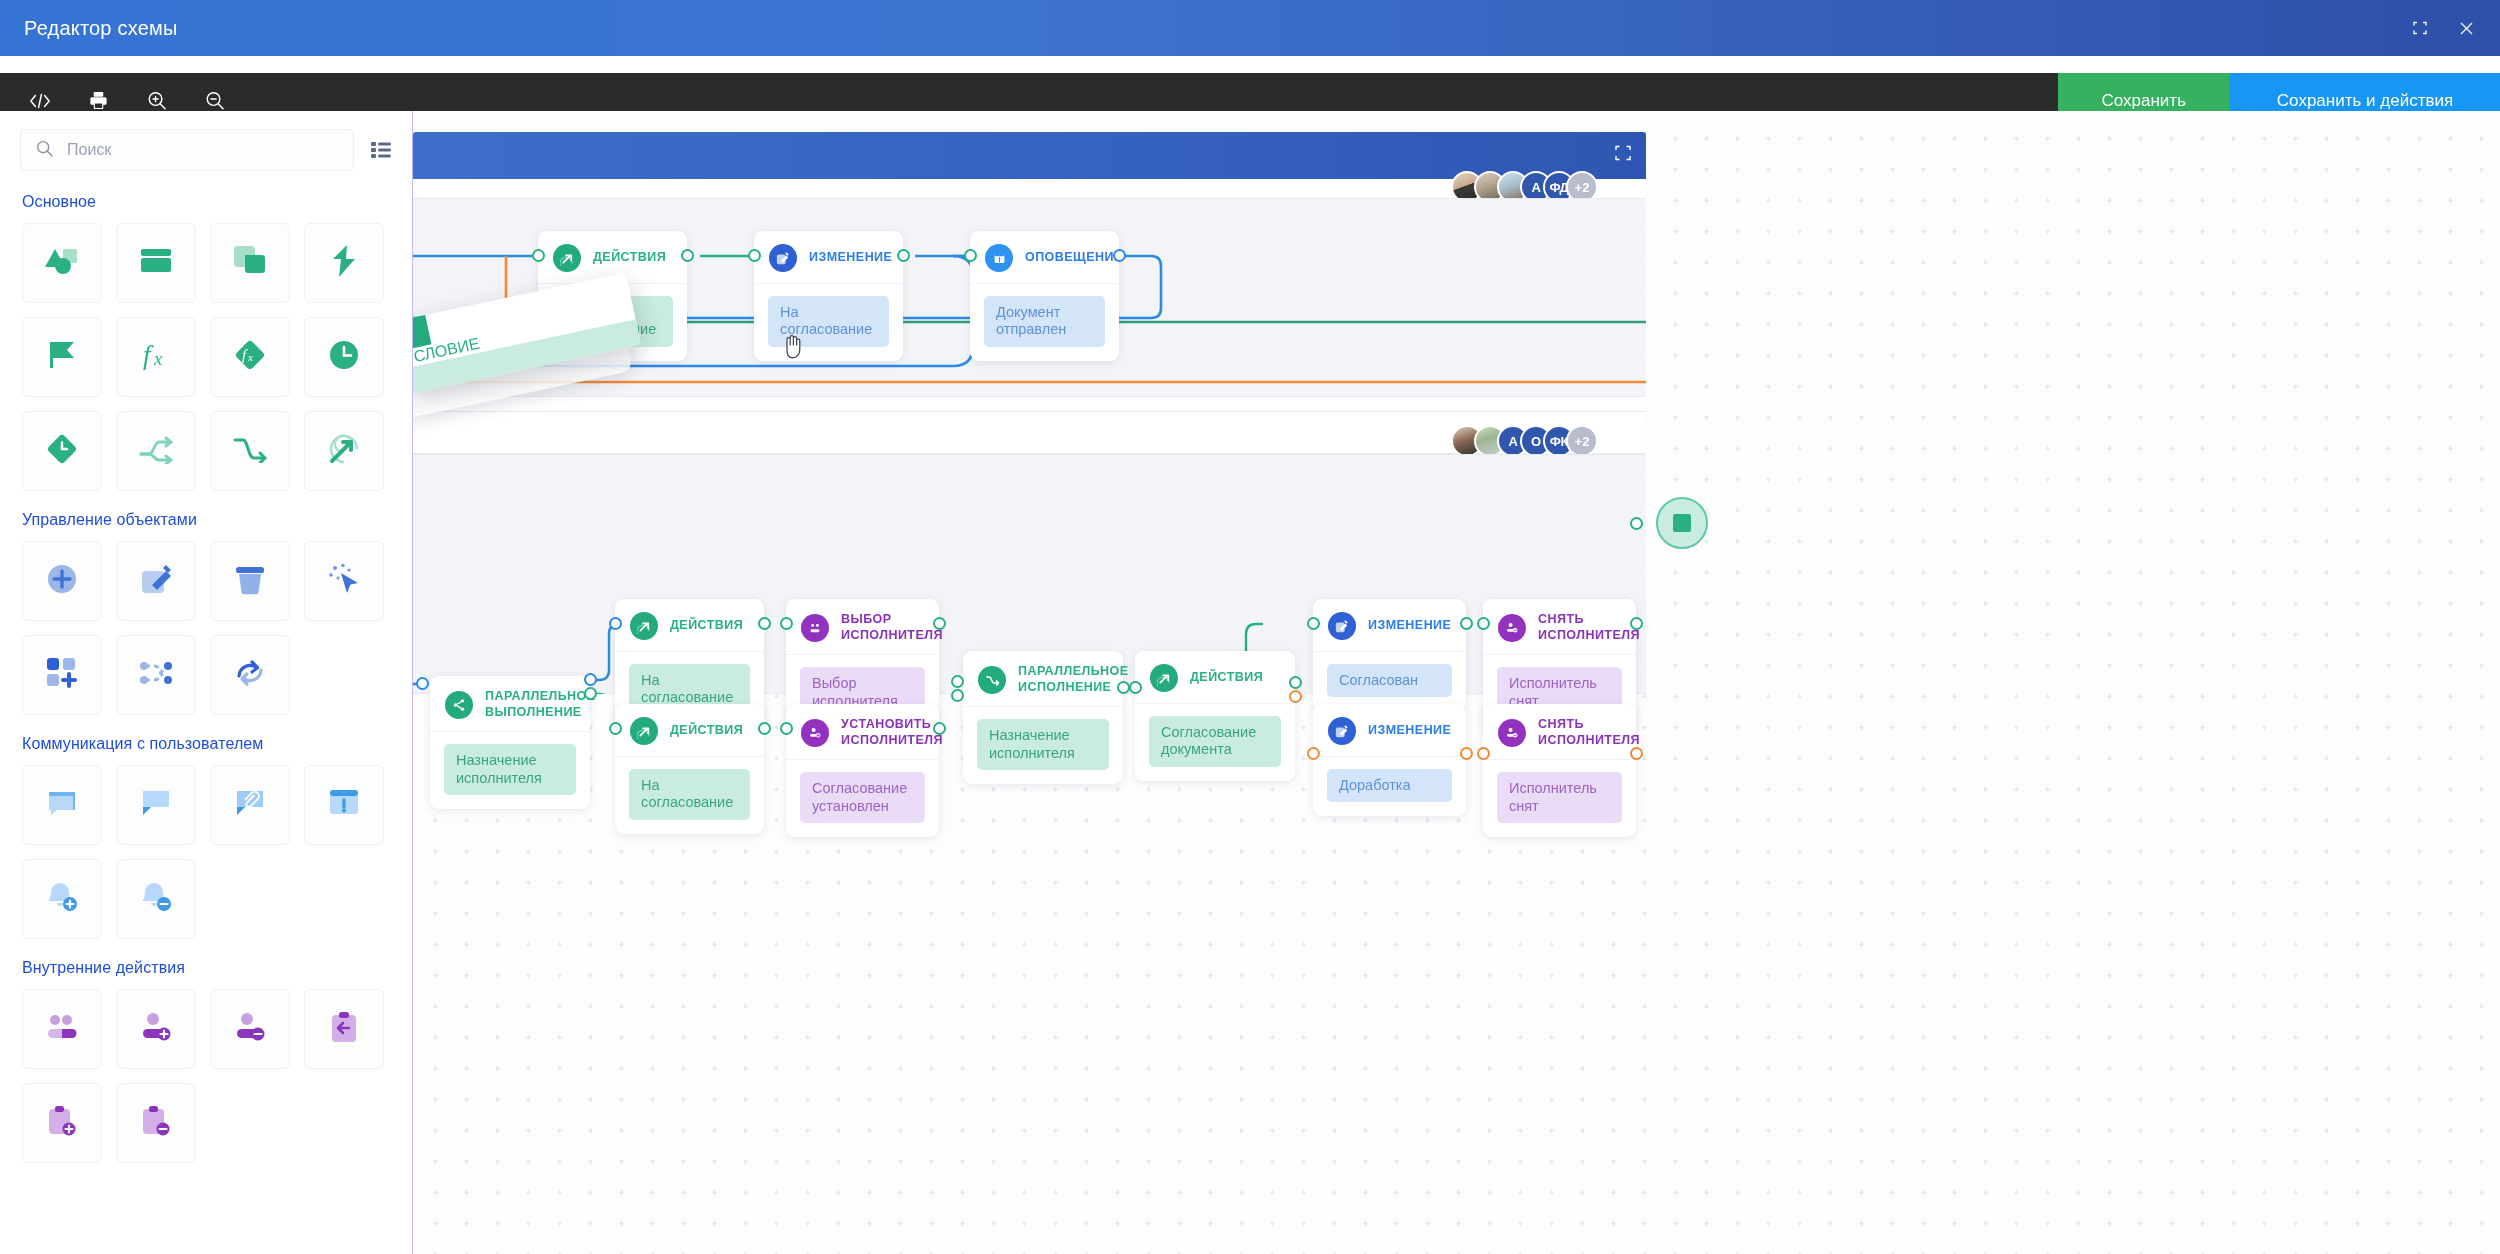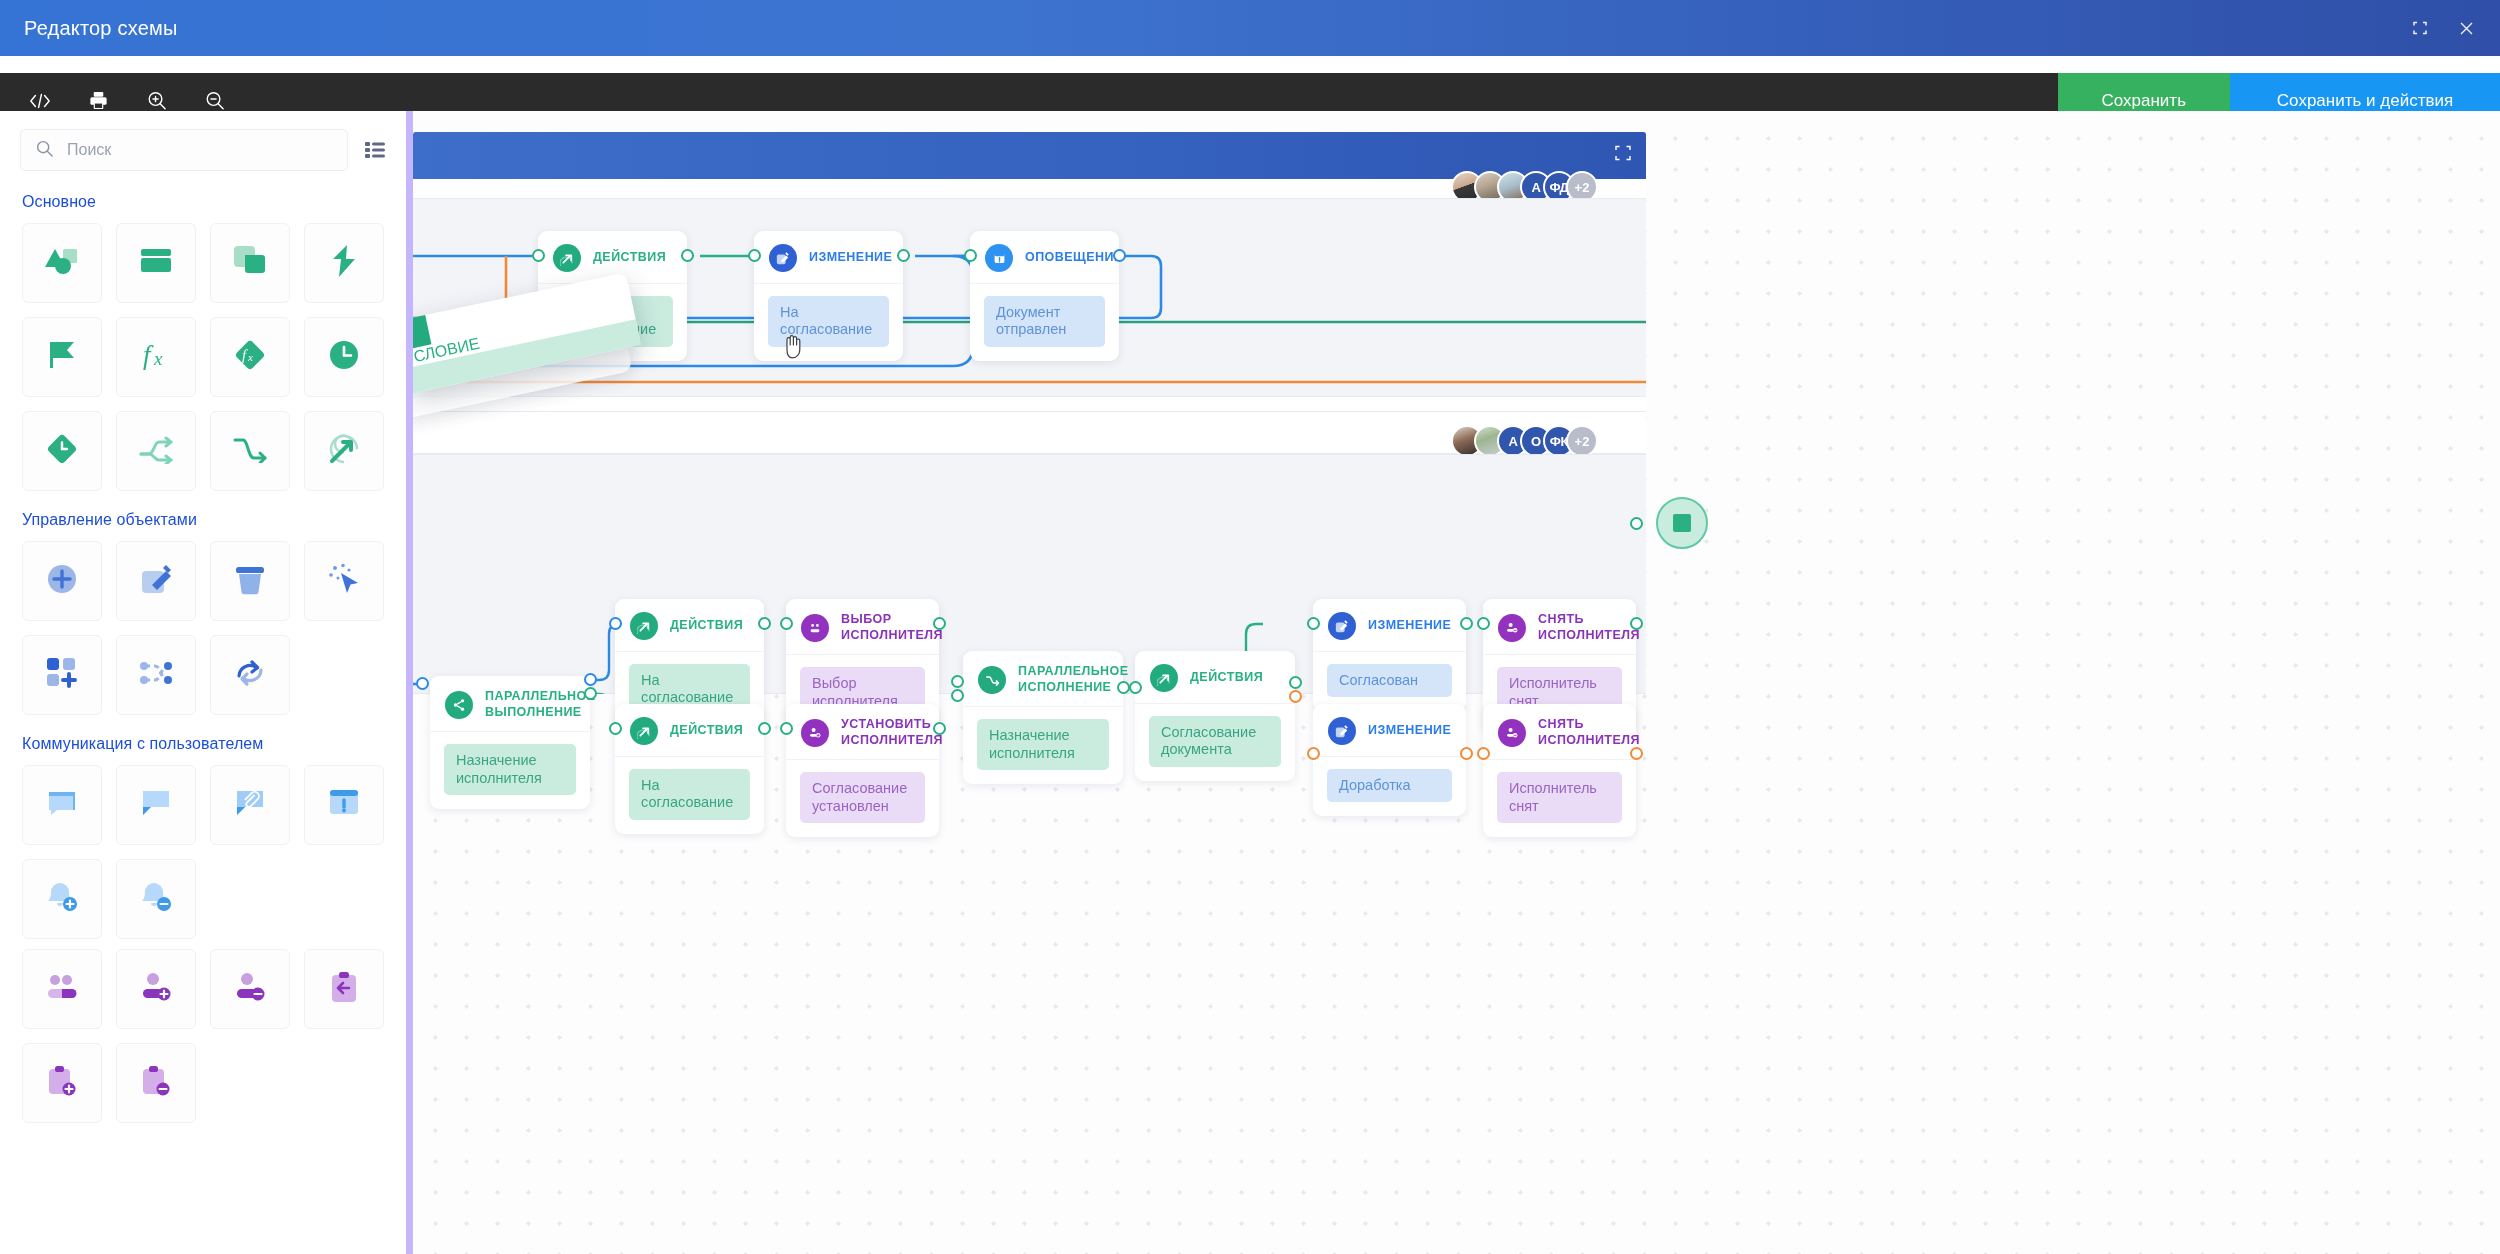--- a/index.html
+++ b/index.html
@@ -41,21 +41,21 @@
   .btn-save, .btn-save-close {
     height: 55px; display: flex; align-items: center; justify-content: center;
     color: #fff; font-size: 17px; cursor: pointer; padding: 0 44px; white-space: nowrap;
   }
   .btn-save { background: #35b15f; min-width: 157px; }
   .btn-save-close { background: #1796f3; min-width: 270px; }
 
   
   .sidebar {
     position: absolute; left: 0; top: 111px; width: 413px; height: 1143px;
-    background: #ffffff; border-right: 7px solid #c4b5fd; overflow: hidden;
+    background: #ffffff; border-right: 1px solid #c4b5fd; overflow: hidden;
   }
   .search-row { display: flex; align-items: center; padding: 18px 14px 6px 20px; gap: 10px; }
   .search-box {
     flex: 1; height: 42px; background: #fdfdfe; border: 1px solid #eceef3;
     border-radius: 5px; display: flex; align-items: center; padding: 0 14px; gap: 13px;
   }
   .search-box input {
     border: none; outline: none; background: transparent;
     font-family: "Liberation Sans", sans-serif; font-size: 16px; color: #3a3f4a; width: 100%;
   }
@@ -470,20 +470,21 @@
           <svg width="32" height="32" viewBox="0 0 32 32">
               <path d="M14 2a9 9 0 019 9c0 7 3 9 3 9H2s3-2 3-9a9 9 0 019-9z" fill="#b6d8fa"></path>
               <path d="M11 22a3 3 0 006 0z" fill="#b6d8fa"></path>
               <circle cx="24" cy="23" r="7" fill="#3f9ae8"></circle>
               <path d="M20.5 23h7" stroke="#fff" stroke-width="2.2" stroke-linecap="round"></path>
             </svg>
         </span>
       </div>
     </div>
 
+    <div class="section-title">Внутренние действия</div>
     <div class="palette">
       <div class="pal-item">
         <span>
           <svg width="32" height="26" viewBox="0 0 32 26">
               <circle cx="9" cy="6" r="5" fill="#c7a0e0"></circle>
               <circle cx="21" cy="6" r="5" fill="#c7a0e0"></circle>
               <rect x="2" y="15" width="28" height="9" rx="4.5" fill="#d6b6ea"></rect>
               <path d="M16 15h10a4.5 4.5 0 010 9H16z" fill="#8b35bd"></path>
             </svg>
         </span>

